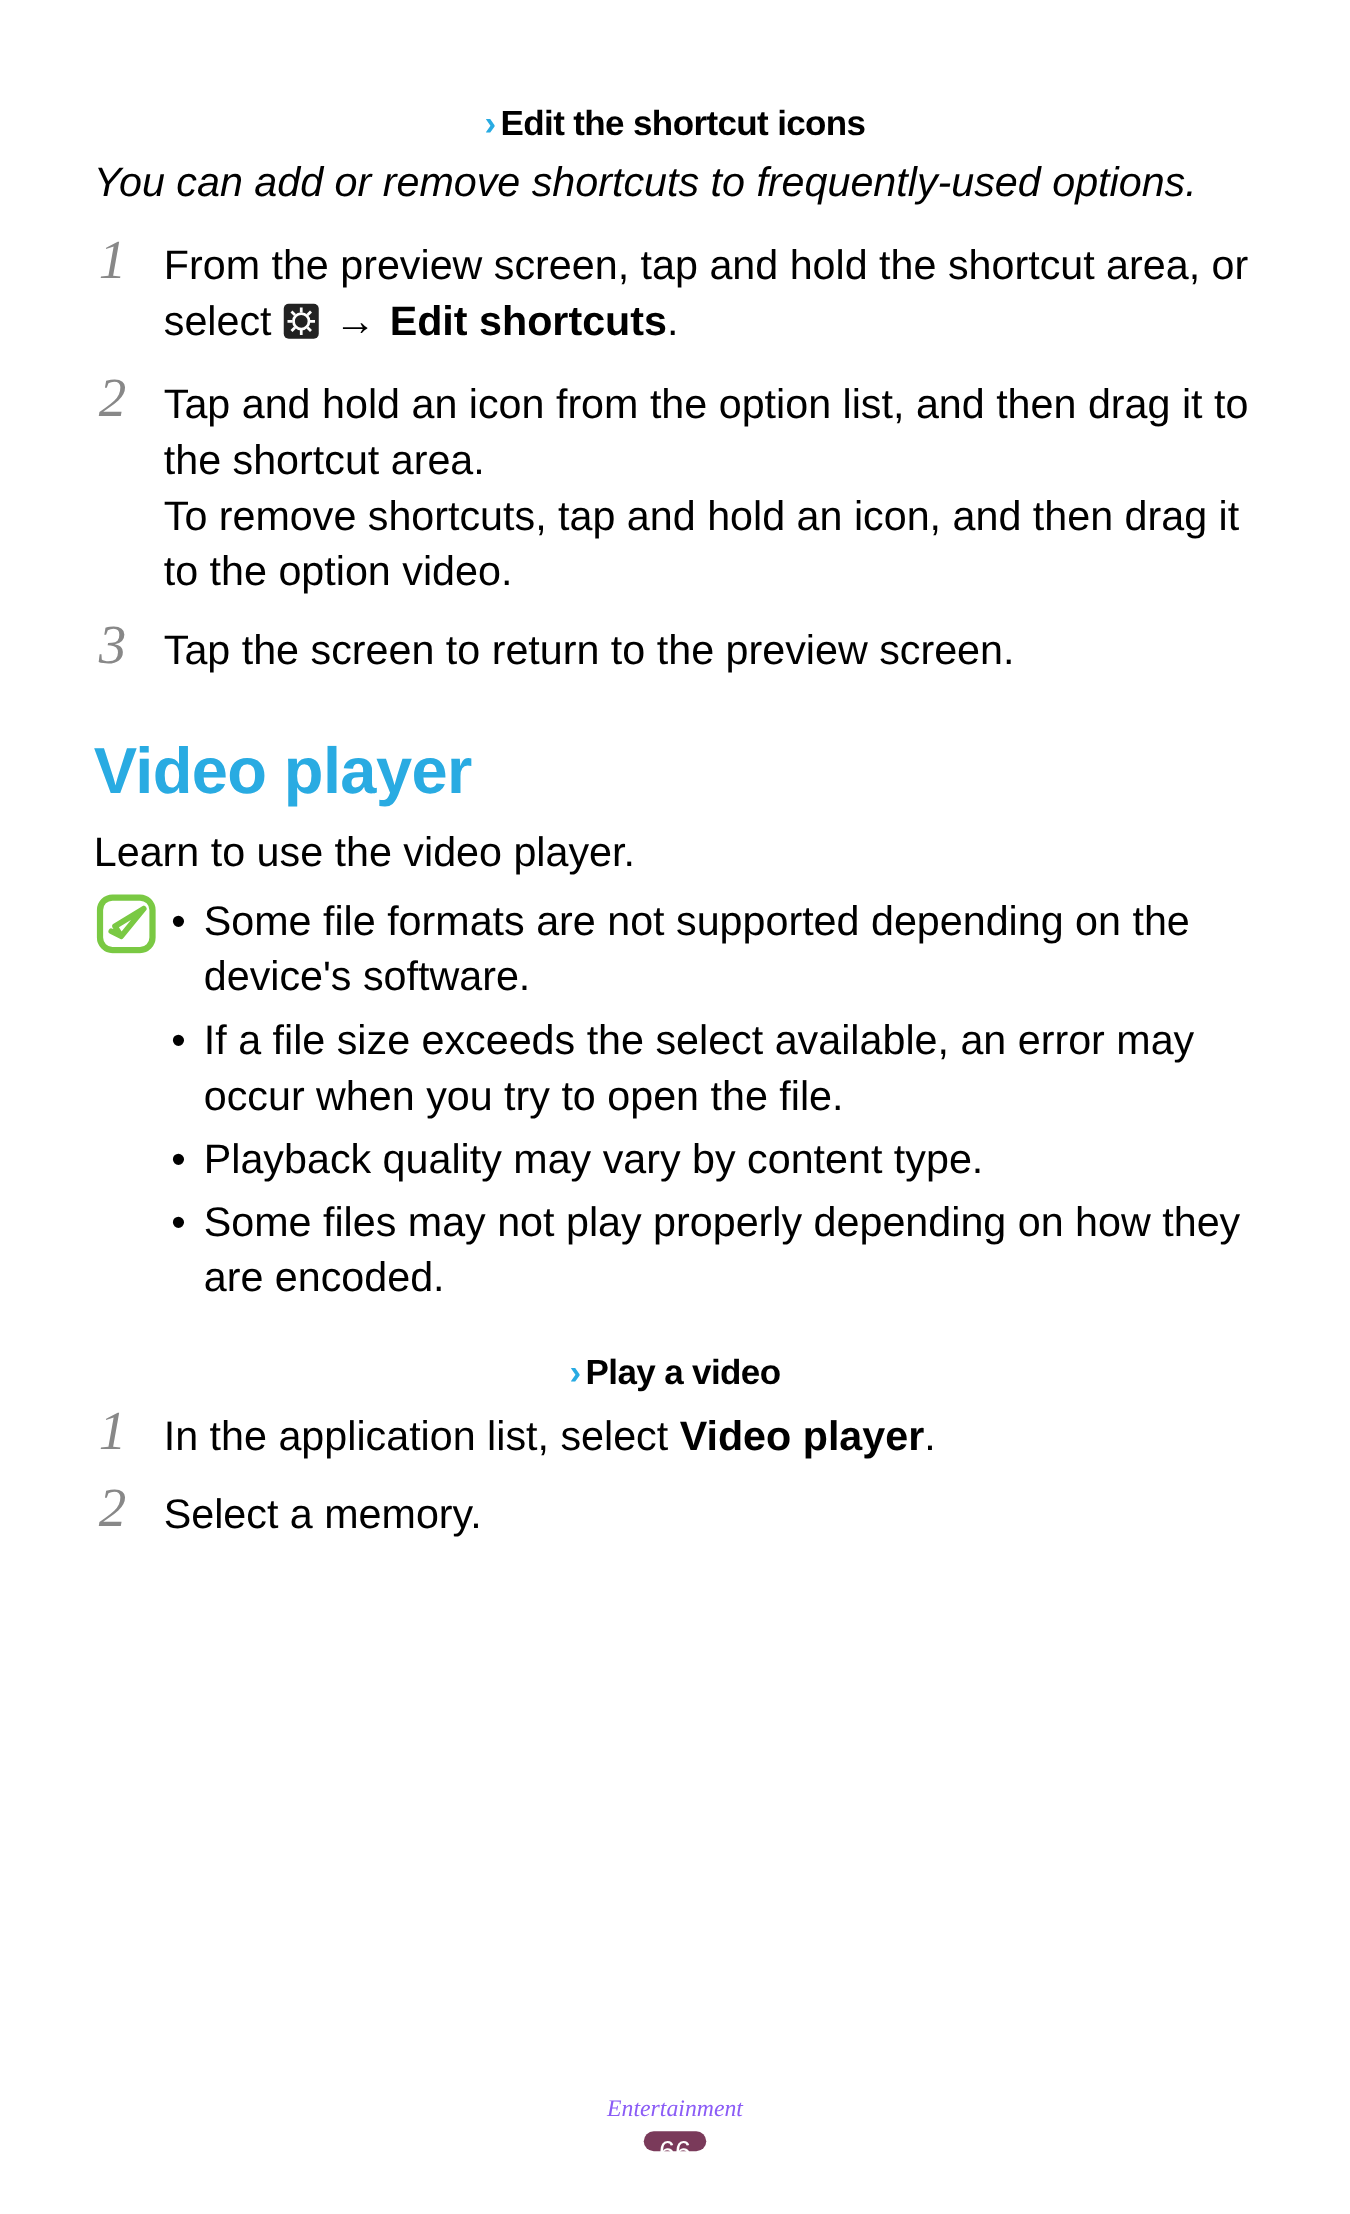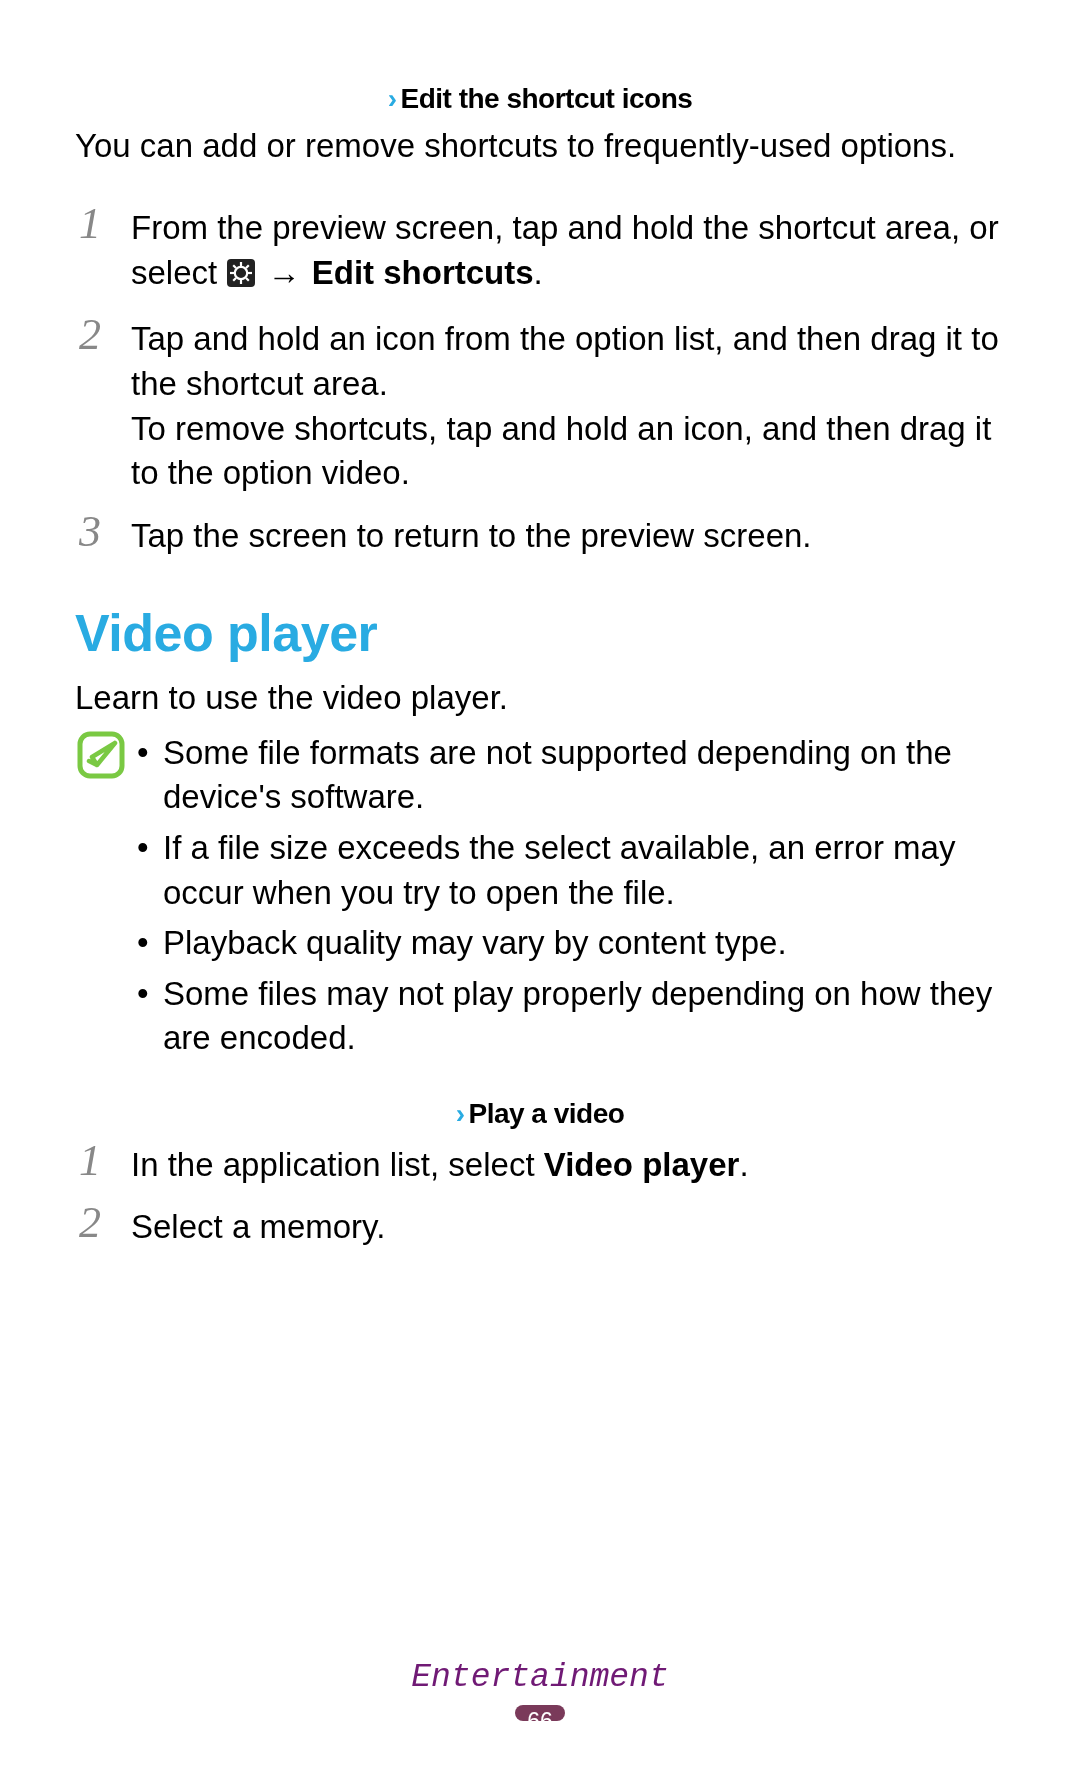--- a/index.html
+++ b/index.html
@@ -18,21 +18,21 @@
     font-weight: 700;
     font-size: 28px;
     margin-bottom: 6px;
     letter-spacing: -0.5px;
     text-align: center;
   }
   .sec-heading .chev {
     color: #29abe2;
     margin-right: 4px;
   }
-  .intro { margin-bottom: 34px; }
+  .intro { margin-bottom: 18px; font-style: italic; }
   .step {
     display: flex;
     margin-bottom: 14px;
   }
   .step .num {
     font-family: "Palatino Linotype", Georgia, serif;
     font-style: italic;
     color: #888;
     font-size: 44px;
     width: 56px;
@@ -77,23 +77,23 @@
   .bullet .txt { flex: 1; }
   .footer {
     position: absolute;
     bottom: 50px;
     left: 0;
     width: 100%;
     text-align: center;
   }
   .footer-label {
     font-style: italic;
-    color: #701a75;
-    font-size: 33px;
-    font-family: Liberation Mono, monospace;
+    color: #8b5cf6;
+    font-size: 19px;
+    font-family: Liberation Serif, serif;
   }
   .page-badge {
     margin: 4px auto 0 auto;
     width: 50px;
     height: 16px;
     background: #7a3a5a;
     border-radius: 10px;
     color: #fff;
     font-size: 23px;
     line-height: 32px;

